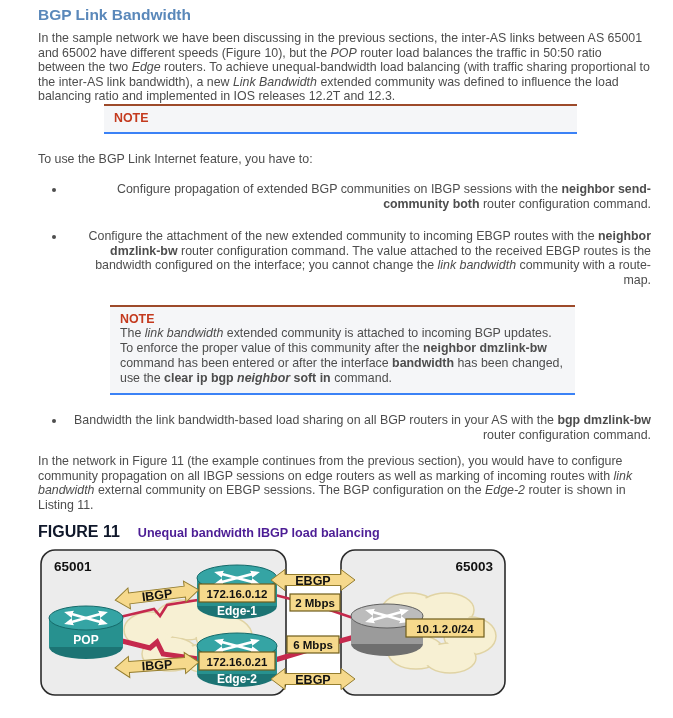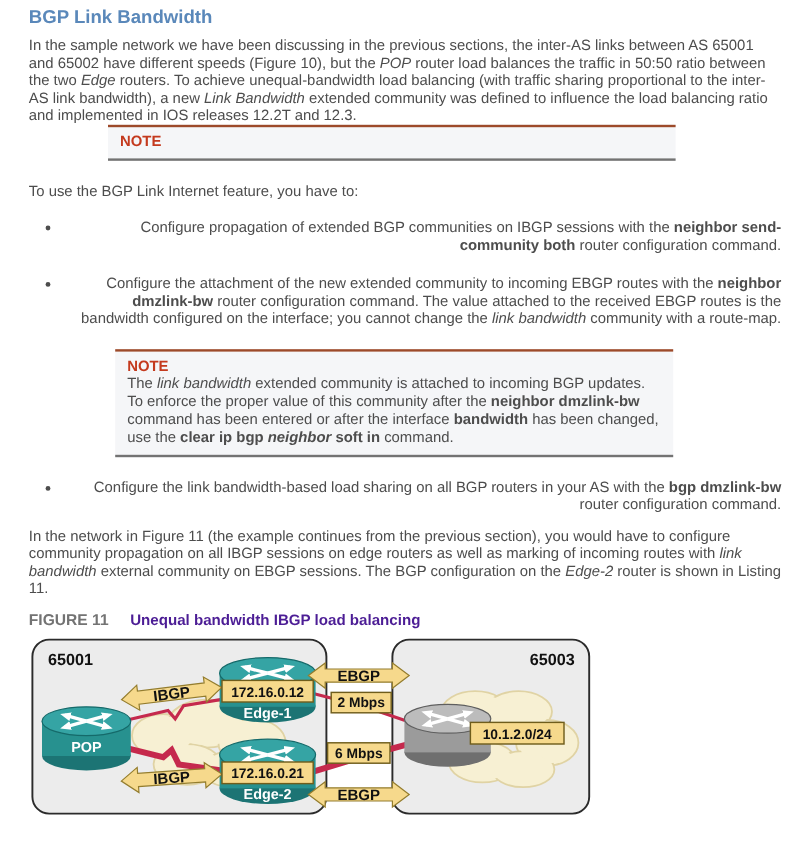--- a/index.html
+++ b/index.html
@@ -3,59 +3,59 @@
 <meta charset="utf-8">
 <style>
   * { box-sizing: border-box; }
   html,body { margin:0; padding:0; }
   body {
     width: 673px; height: 718px; overflow: hidden;
     background: #ffffff;
     font-family: "Liberation Sans", sans-serif;
     color: #4d4d4d;
   }
-  .content { padding: 6px 22px 0 24px; width: 673px; }
+  .content { padding: 6px 22px 0 38px; width: 673px; }
 
   h1.page-title {
     font-size: 15.5px; line-height: 17px; font-weight: bold;
     color: #5a88ba; margin: 0 0 8px 0;
   }
   p.body-text { font-size: 12.4px; line-height: 14.5px; margin: 0; }
   .i  { font-style: italic; }
   .b  { font-weight: bold; }
   .bi { font-weight: bold; font-style: italic; }
   .tlink { color: #6b9bd1; text-decoration: underline; cursor: pointer; }
 
   .mb12 { margin-bottom: 12px; }
   .mb11 { margin-bottom: 11px; }
 
   .note {
     margin-left: 66px; width: 473px;
     background: #f5f6f8;
-    border-top: 2px solid #9d4a2a; border-bottom: 2px solid #737373;
+    border-top: 2px solid #9d4a2a; border-bottom: 2px solid #3b82f6;
     padding: 5px 10px 7px 10px;
     font-size: 12.4px; line-height: 15px;
   }
   .note.note-2 { margin-left: 72px; width: 465px; margin-top: 3px; margin-bottom: 18px; }
   .note.note-1 { margin-bottom: 18px; }
   .note-label { color: #c43a1e; font-weight: bold; font-size: 12.4px; line-height: 14px; }
 
   ul.blist { list-style: disc; margin: 16px 0 0 0; padding-left: 20px; text-align: right; }
   ul.blist li {
     font-size: 12.4px; line-height: 14.5px;
     padding-left: 3px; margin-bottom: 18px; margin-left: 8px;
   }
   ul.blist.second { margin-top: 0; margin-bottom: 12px; }
   ul.blist.second li { margin-bottom: 0; }
 
   .fig-caption {
     display: flex; gap: 18px; align-items: baseline;
     margin: 11px 0 7px 0;
   }
-  .fig-label { color: #737373; font-weight: bold; font-size: 13px; }
+  .fig-label { color: #0f172a; font-weight: bold; font-size: 16px; }
   .fig-title { color: #4c1d95; font-weight: bold; font-size: 12.6px; }
 
   svg.diagram { display: block; }
   svg .as-label  { font: bold 13.5px "Liberation Sans", sans-serif; fill: #111; }
   svg .rname     { font: bold 12px "Liberation Sans", sans-serif; fill: #fff; text-anchor: middle; }
   svg .ybox      { fill: #f6d98c; stroke: #6f5d1c; stroke-width: 1.2; }
   svg .ytext     { font: bold 11.5px "Liberation Sans", sans-serif; fill: #111; text-anchor: middle; }
   svg .yarr      { fill: #f6d98c; stroke: #947d2e; stroke-width: 1; }
   svg .yarr-text { font: bold 12.5px "Liberation Sans", sans-serif; fill: #111; text-anchor: middle; }
   svg .red-thin  { fill: none; stroke: #c5294d; stroke-width: 2.6; }
@@ -83,21 +83,21 @@
     <li><span class="">Configure propagation of extended BGP communities on IBGP sessions with the </span><span class="b">neighbor send-community both</span><span class=""> router configuration command.</span></li>
     <li><span class="">Configure the attachment of the new extended community to incoming EBGP routes with the </span><span class="b">neighbor dmzlink-bw</span><span class=""> router configuration command. The value attached to the received EBGP routes is the bandwidth configured on the interface; you cannot change the </span><span class="i">link bandwidth</span><span class=""> community with a route-map.</span></li>
   </ul>
 
   <div class="note note-2">
     <div class="note-label">NOTE</div>
     <div class="note-body body-text"><span class="">The </span><span class="i">link bandwidth</span><span class=""> extended community is attached to incoming BGP updates. To enforce the proper value of this community after the </span><span class="b">neighbor dmzlink-bw</span><span class=""> command has been entered or after the interface </span><span class="b">bandwidth</span><span class=""> has been changed, use the </span><span class="b">clear ip bgp </span><span class="bi">neighbor</span><span class="b"> soft in</span><span class=""> command.</span></div>
   </div>
 
   <ul class="blist second">
-    <li><span class="">Configure the link bandwidth-based load sharing on all BGP routers in your AS with the </span><span class="b">bgp dmzlink-bw</span><span class=""> router configuration command.</span></li>
+    <li><span class="">Bandwidth the link bandwidth-based load sharing on all BGP routers in your AS with the </span><span class="b">bgp dmzlink-bw</span><span class=""> router configuration command.</span></li>
   </ul>
 
   <p class="body-text mb11"><span class="">In the network in Figure 11 (the example continues from the previous section), you would have to configure community propagation on all IBGP sessions on edge routers as well as marking of incoming routes with </span><span class="i">link bandwidth</span><span class=""> external community on EBGP sessions. The BGP configuration on the </span><span class="i">Edge-2</span><span class=""> router is shown in Listing 11.</span></p>
 
   <div class="fig-caption">
     <span class="fig-label">FIGURE 11</span>
     <span class="fig-title">Unequal bandwidth IBGP load balancing</span>
   </div>
 
   <svg class="diagram" width="470" height="150" viewBox="0 0 470 150" xmlns="http://www.w3.org/2000/svg">

